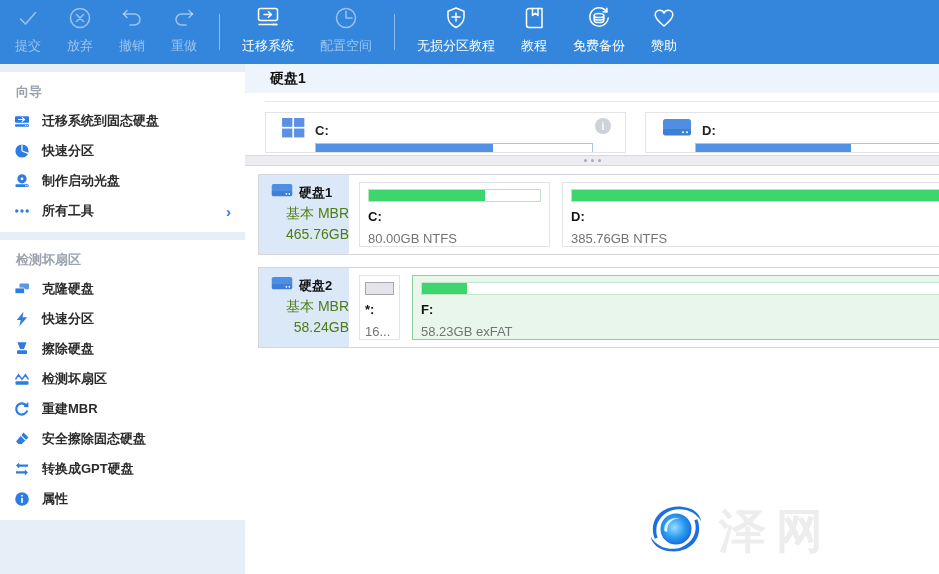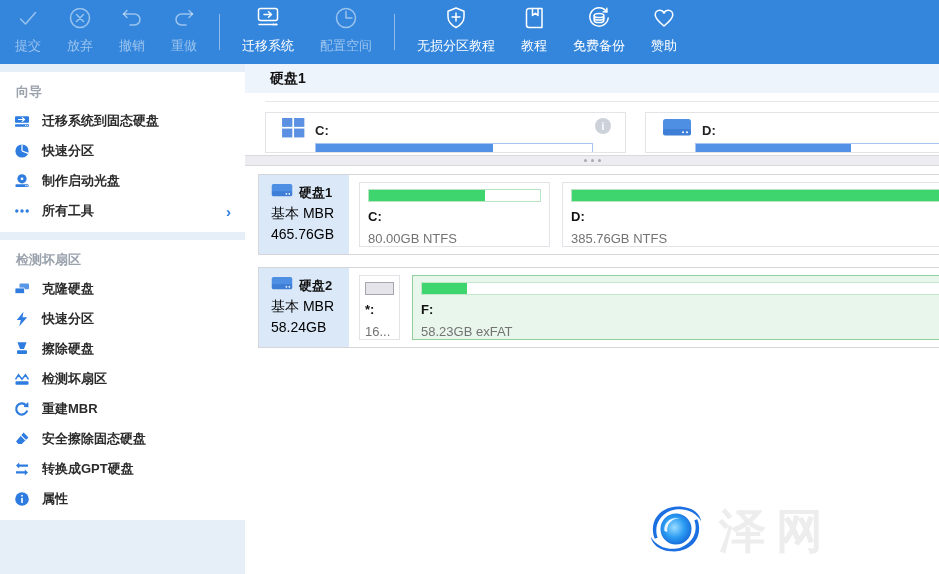--- a/index.html
+++ b/index.html
@@ -43,21 +43,21 @@
                 display:flex; align-items:center; justify-content:center; cursor:pointer; }
 
   .splitter { height:11px; background:#ededf1; border-top:1px solid #d9d9dd; border-bottom:1px solid #d9d9dd;
               display:flex; align-items:center; justify-content:center; gap:4px; flex:none; cursor:row-resize; }
   .splitter i { width:3px; height:3px; border-radius:50%; background:#a9a9b1; }
 
   .rows { padding:8px 0 0 13px; display:flex; flex-direction:column; gap:12px; flex:none; }
   .disk-row { display:flex; width:744px; border:1px solid #d5d6da; background:#fff; height:81px; }
   .disk-cell { width:90px; flex:none; background:#dbe8f7; padding:8px 0 0 12px; cursor:pointer; }
   .disk-name { display:flex; align-items:center; gap:6px; font-weight:700; font-size:13px; color:#111; }
-  .disk-line { font-size:14px; margin-top:3px; color:#000000; }
+  .disk-line { font-size:14px; margin-top:3px; color:#4d7c0f;text-align:right; }
   .parts { flex:1; display:flex; gap:12px; padding:7px 10px; min-width:0; }
   .part { border:1px solid #e2e3e7; background:#fff; padding:6px 8px; cursor:pointer; }
   .part.c-box { width:191px; flex:none; }
   .part.grow { flex:1; min-width:0; }
   .part.unalloc { width:41px; flex:none; padding:6px 5px; overflow:hidden; }
   .part.selected { background:#e9f6ec; border-color:#8ecf9d; }
   .part-bar { height:13px; border:1px solid #b9e4c3; background:#fff; }
   .part-bar .fill { height:100%; background:#3ed56e; }
   .part.unalloc .part-bar { border-color:#a6a6ae; background:#e4e4ea; }
   .part.selected .part-bar { border-color:#c2e7ca; }

